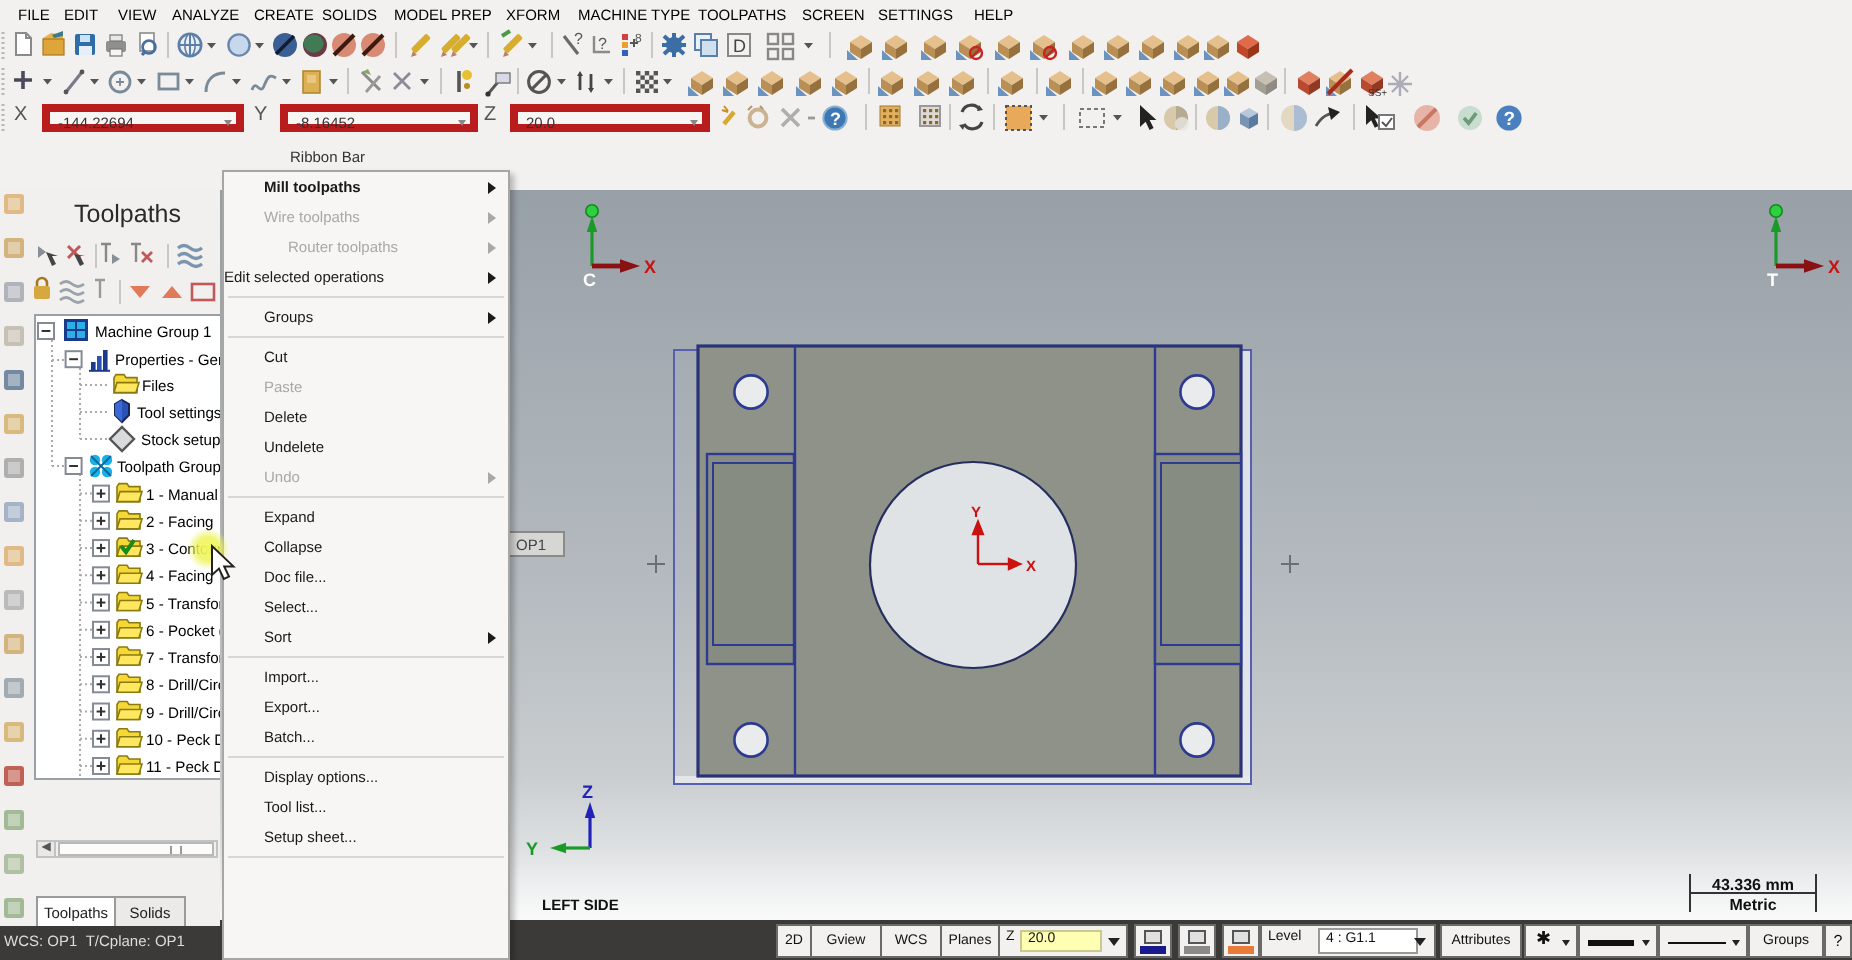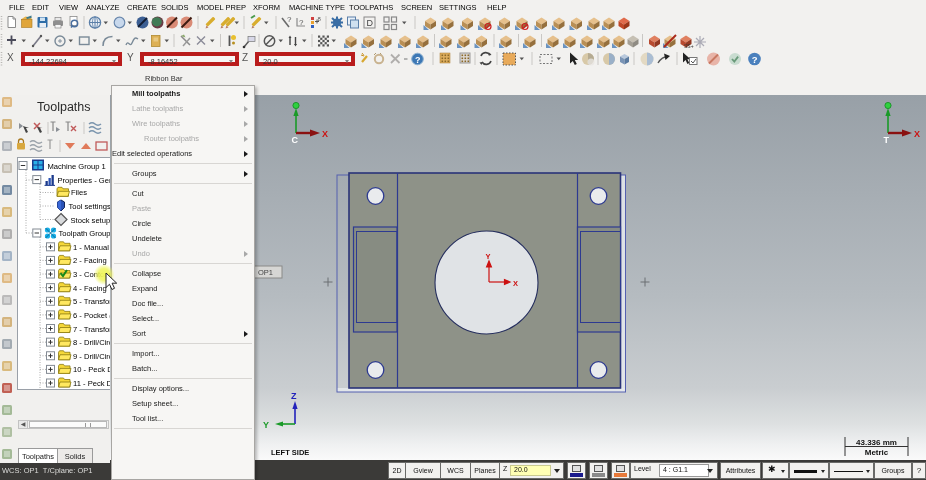--- a/index.html
+++ b/index.html
@@ -667,55 +667,55 @@
       <div style="position:absolute;left:10px;top:0;width:78px;height:7px;background:#fbfbfb;border:1px solid #b8b8b8"></div>
       <div style="position:absolute;left:66px;top:1.5px;width:6px;height:4px;border-left:1px solid #999;border-right:1px solid #999;background:transparent"></div>
     </div>
     <div style="position:absolute;left:0;top:352px;width:97px;height:16px;background:#f1f0ee"></div>
     <div style="position:absolute;left:5px;top:353px;width:40px;height:15px;background:#fff;border:1px solid #9a9a9a;border-bottom:none;font-size:7.5px;color:#222;text-align:center;line-height:15px">Toolpaths</div>
     <div style="position:absolute;left:45px;top:353px;width:35px;height:15px;background:#eceae8;border:1px solid #9a9a9a;border-bottom:none;border-left:none;font-size:7.5px;color:#222;text-align:center;line-height:15px">Solids</div>
   </div>
 
 <div id="cmenu" class="abs" style="left:111px;top:85px;width:144px;height:395px;background:#f7f6f4;border:1px solid #a8a6a3;box-shadow:2px 2px 3px rgba(0,0,0,.25);overflow:hidden">
     <div style="position:relative;height:15px;line-height:15px;padding-left:20px;font-size:7.5px;color:#1a1a1a;font-weight:700">Mill toolpaths<span style="position:absolute;right:6px;top:4.5px;width:0;height:0;border-top:3px solid transparent;border-bottom:3px solid transparent;border-left:4px solid #1a1a1a"></span></div>
-    <div style="position:relative;height:15px;line-height:15px;padding-left:20px;font-size:7.5px;color:#a8a8a8;font-weight:400">Lathe toolpaths<span style="position:absolute;right:6px;top:4.5px;width:0;height:0;border-top:3px solid transparent;border-bottom:3px solid transparent;border-left:4px solid #a8a8a8"></span></div>
     <div style="position:relative;height:15px;line-height:15px;padding-left:20px;font-size:7.5px;color:#a8a8a8;font-weight:400">Wire toolpaths<span style="position:absolute;right:6px;top:4.5px;width:0;height:0;border-top:3px solid transparent;border-bottom:3px solid transparent;border-left:4px solid #a8a8a8"></span></div>
     <div style="position:relative;height:15px;line-height:15px;padding-left:32px;font-size:7.5px;color:#a8a8a8;font-weight:400">Router toolpaths<span style="position:absolute;right:6px;top:4.5px;width:0;height:0;border-top:3px solid transparent;border-bottom:3px solid transparent;border-left:4px solid #a8a8a8"></span></div>
     <div style="position:relative;height:15px;line-height:15px;font-size:7.5px;color:#1a1a1a;font-weight:400">Edit selected operations<span style="position:absolute;right:6px;top:4.5px;width:0;height:0;border-top:3px solid transparent;border-bottom:3px solid transparent;border-left:4px solid #1a1a1a"></span></div>
     <div style="height:5px;position:relative">
       <div style="position:absolute;left:2px;right:2px;top:2px;height:1px;background:#d8d6d3"></div>
     </div>
     <div style="position:relative;height:15px;line-height:15px;padding-left:20px;font-size:7.5px;color:#1a1a1a;font-weight:400">Groups<span style="position:absolute;right:6px;top:4.5px;width:0;height:0;border-top:3px solid transparent;border-bottom:3px solid transparent;border-left:4px solid #1a1a1a"></span></div>
     <div style="height:5px;position:relative">
       <div style="position:absolute;left:2px;right:2px;top:2px;height:1px;background:#d8d6d3"></div>
     </div>
     <div style="position:relative;height:15px;line-height:15px;padding-left:20px;font-size:7.5px;color:#1a1a1a;font-weight:400">Cut</div>
     <div style="position:relative;height:15px;line-height:15px;padding-left:20px;font-size:7.5px;color:#a8a8a8;font-weight:400">Paste</div>
-    <div style="position:relative;height:15px;line-height:15px;padding-left:20px;font-size:7.5px;color:#1a1a1a;font-weight:400">Circle</div>
+    <div style="position:relative;height:15px;line-height:15px;padding-left:20px;font-size:7.5px;color:#1a1a1a;font-weight:400">Delete</div>
     <div style="position:relative;height:15px;line-height:15px;padding-left:20px;font-size:7.5px;color:#1a1a1a;font-weight:400">Undelete</div>
     <div style="position:relative;height:15px;line-height:15px;padding-left:20px;font-size:7.5px;color:#a8a8a8;font-weight:400">Undo<span style="position:absolute;right:6px;top:4.5px;width:0;height:0;border-top:3px solid transparent;border-bottom:3px solid transparent;border-left:4px solid #a8a8a8"></span></div>
     <div style="height:5px;position:relative">
       <div style="position:absolute;left:2px;right:2px;top:2px;height:1px;background:#d8d6d3"></div>
     </div>
+    <div style="position:relative;height:15px;line-height:15px;padding-left:20px;font-size:7.5px;color:#1a1a1a;font-weight:400">Expand</div>
     <div style="position:relative;height:15px;line-height:15px;padding-left:20px;font-size:7.5px;color:#1a1a1a;font-weight:400">Collapse</div>
-    <div style="position:relative;height:15px;line-height:15px;padding-left:20px;font-size:7.5px;color:#1a1a1a;font-weight:400">Expand</div>
     <div style="position:relative;height:15px;line-height:15px;padding-left:20px;font-size:7.5px;color:#1a1a1a;font-weight:400">Doc file...</div>
     <div style="position:relative;height:15px;line-height:15px;padding-left:20px;font-size:7.5px;color:#1a1a1a;font-weight:400">Select...</div>
     <div style="position:relative;height:15px;line-height:15px;padding-left:20px;font-size:7.5px;color:#1a1a1a;font-weight:400">Sort<span style="position:absolute;right:6px;top:4.5px;width:0;height:0;border-top:3px solid transparent;border-bottom:3px solid transparent;border-left:4px solid #1a1a1a"></span></div>
     <div style="height:5px;position:relative">
       <div style="position:absolute;left:2px;right:2px;top:2px;height:1px;background:#d8d6d3"></div>
     </div>
     <div style="position:relative;height:15px;line-height:15px;padding-left:20px;font-size:7.5px;color:#1a1a1a;font-weight:400">Import...</div>
+    <div style="position:relative;height:15px;line-height:15px;padding-left:20px;font-size:7.5px;color:#1a1a1a;font-weight:400">Export...</div>
     <div style="position:relative;height:15px;line-height:15px;padding-left:20px;font-size:7.5px;color:#1a1a1a;font-weight:400">Batch...</div>
     <div style="height:5px;position:relative">
       <div style="position:absolute;left:2px;right:2px;top:2px;height:1px;background:#d8d6d3"></div>
     </div>
     <div style="position:relative;height:15px;line-height:15px;padding-left:20px;font-size:7.5px;color:#1a1a1a;font-weight:400">Display options...</div>
+    <div style="position:relative;height:15px;line-height:15px;padding-left:20px;font-size:7.5px;color:#1a1a1a;font-weight:400">Tool list...</div>
     <div style="position:relative;height:15px;line-height:15px;padding-left:20px;font-size:7.5px;color:#1a1a1a;font-weight:400">Setup sheet...</div>
-    <div style="position:relative;height:15px;line-height:15px;padding-left:20px;font-size:7.5px;color:#1a1a1a;font-weight:400">Tool list...</div>
     <div style="height:5px;position:relative">
       <div style="position:absolute;left:2px;right:2px;top:2px;height:1px;background:#d8d6d3"></div>
     </div>
   </div>
 
 <svg id="cursor" class="abs" style="left:90px;top:260px" width="40" height="40" viewBox="0 0 40 40">
     <defs>
       <radialGradient id="hl">
         <stop offset="0" stop-color="#f2f860" stop-opacity="1"></stop>
         <stop offset=".55" stop-color="#eef45a" stop-opacity=".85"></stop>

